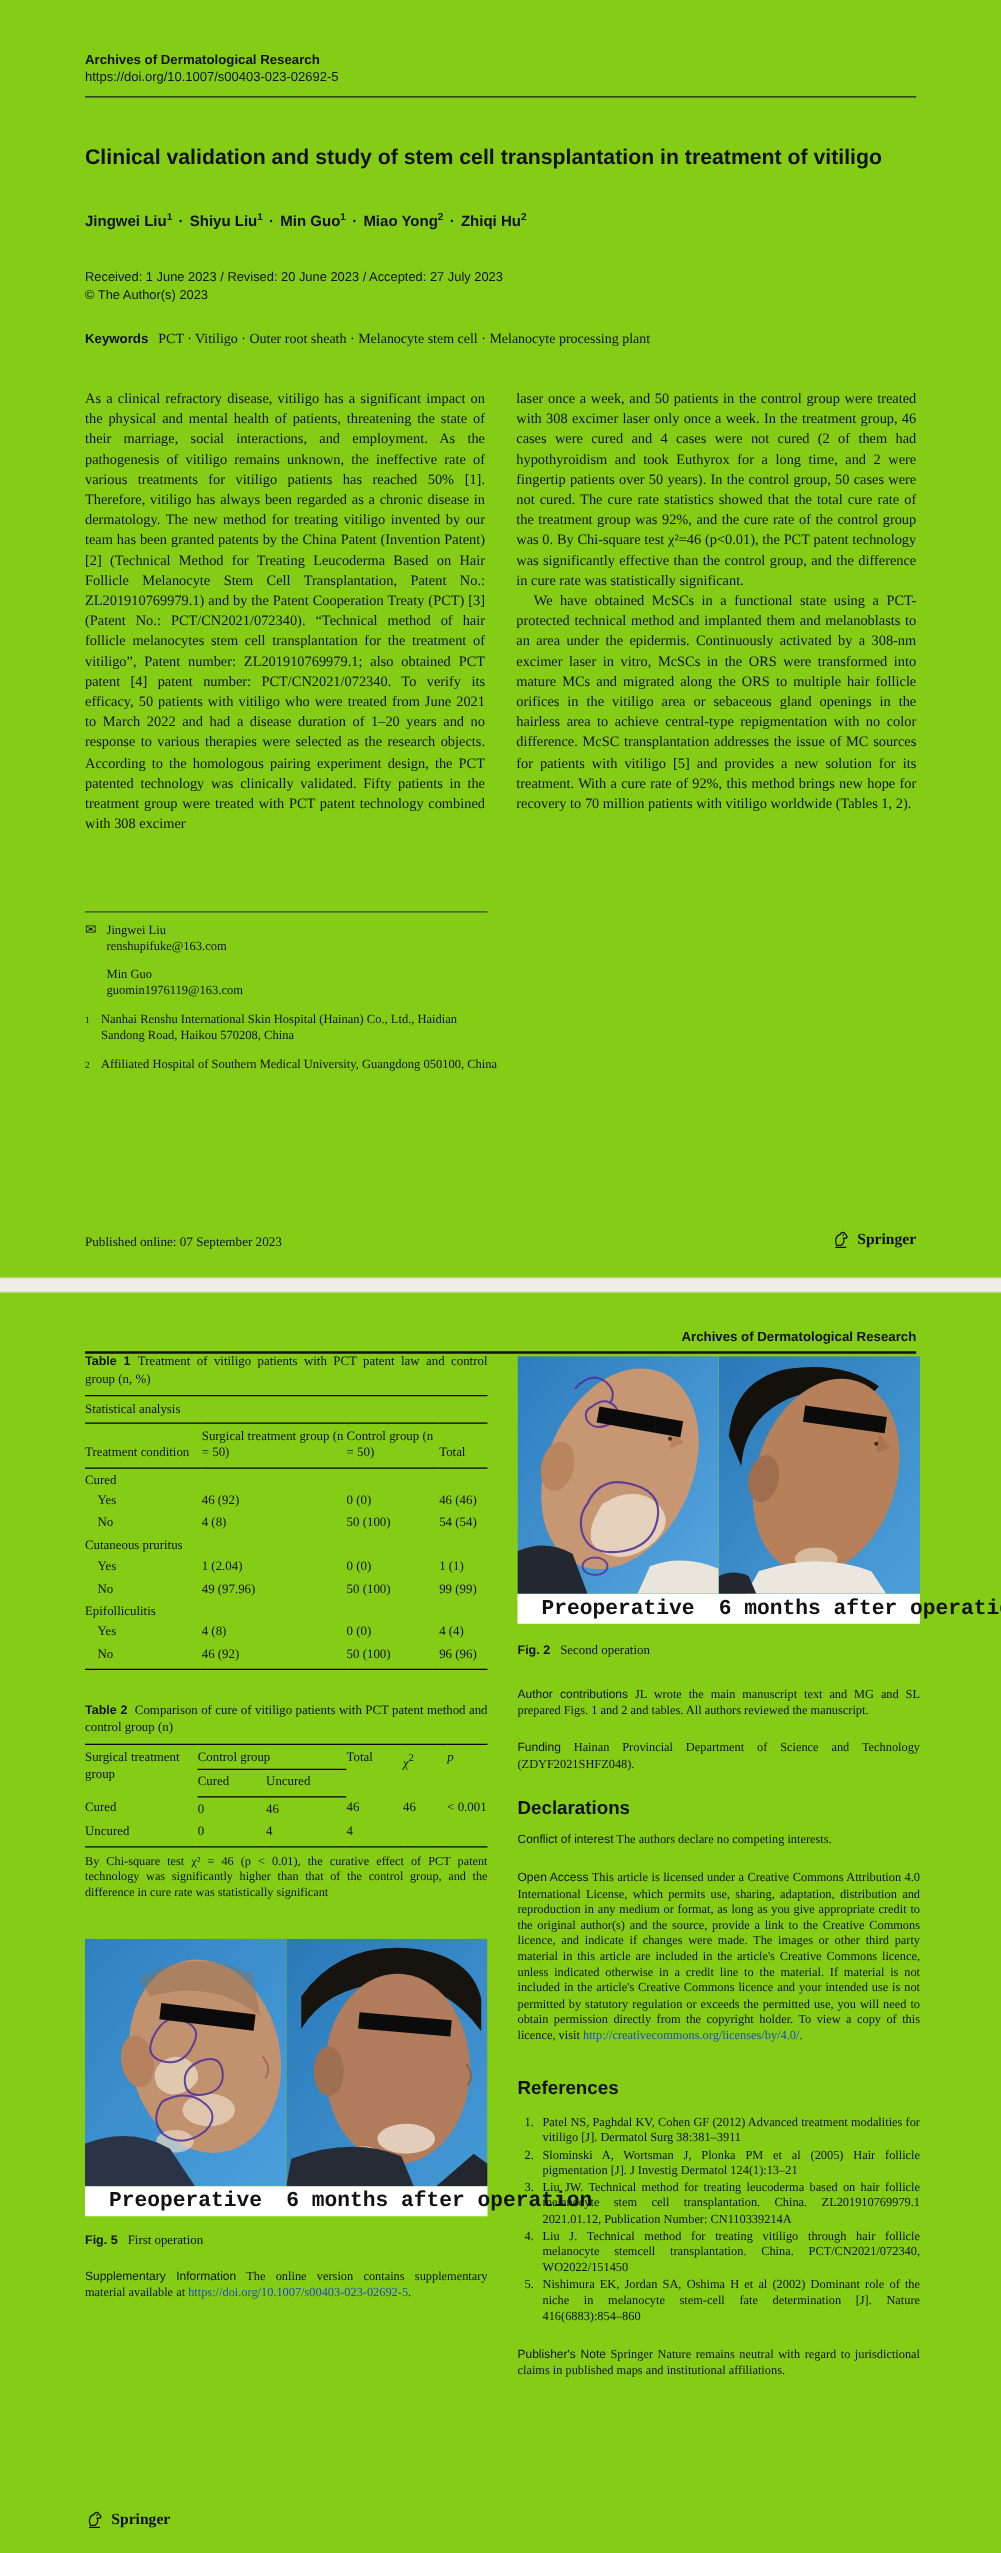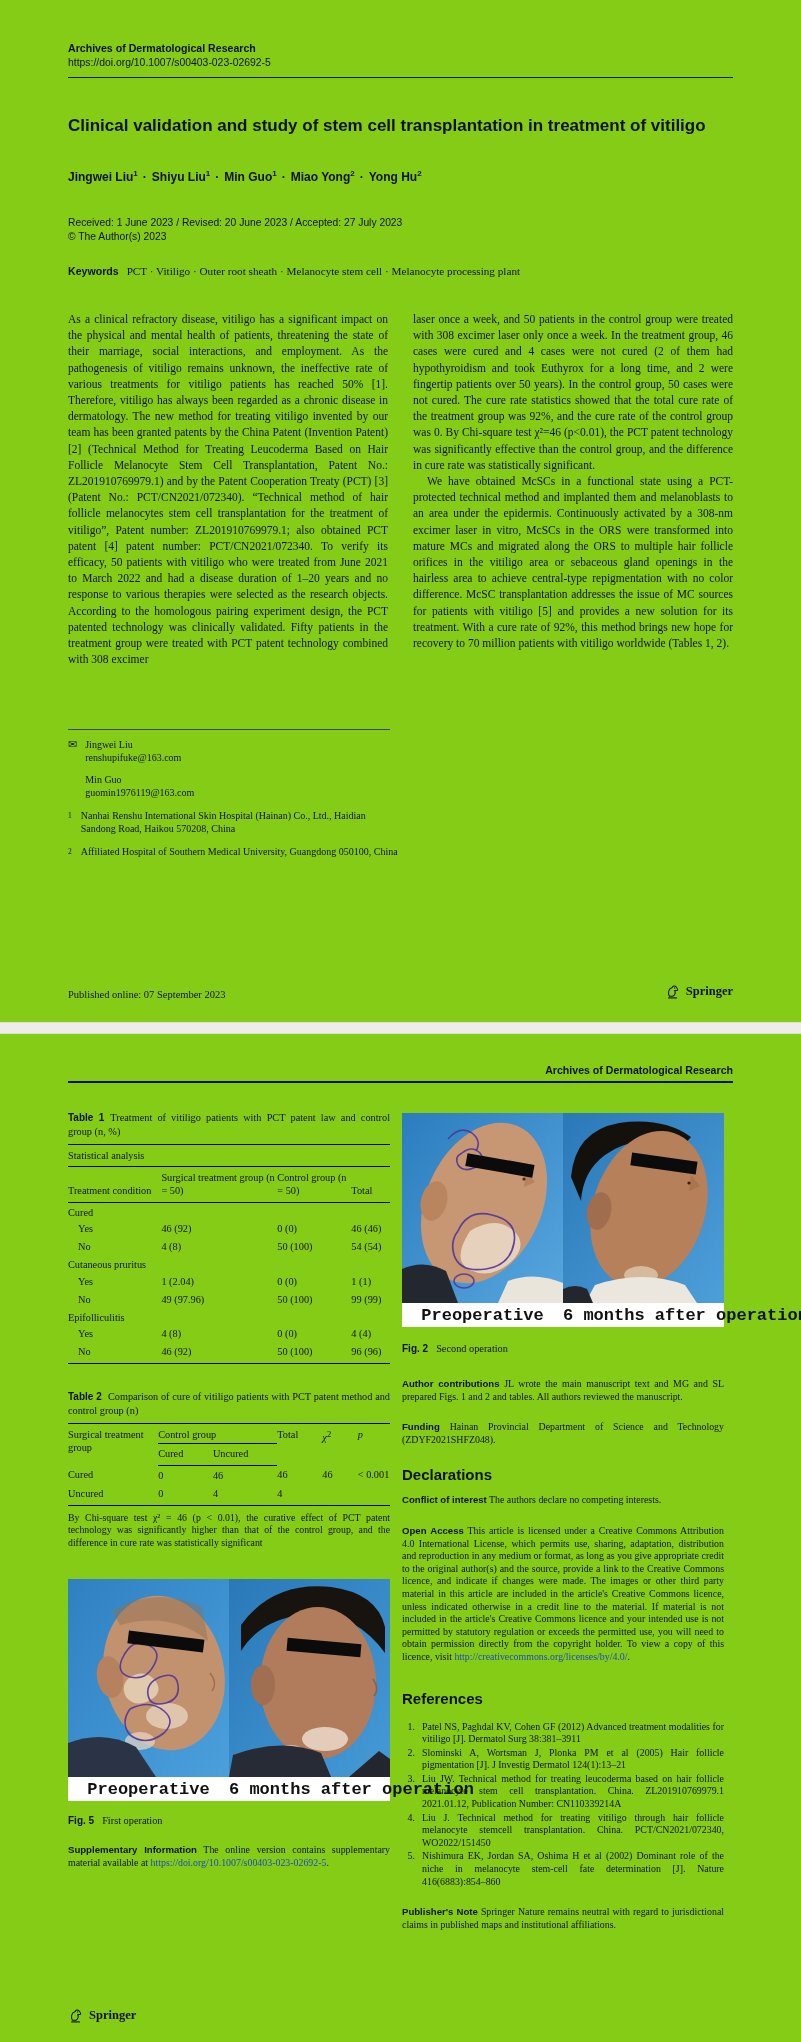--- a/index.html
+++ b/index.html
@@ -47,21 +47,21 @@
   .p1-bottom{position:absolute;left:68px;right:68px;bottom:22px;display:flex;
              justify-content:space-between;align-items:flex-end;}
   .pubonline{font-size:10.5px;margin-top:32px;}
   .springer{display:flex;align-items:center;gap:5px;font-family:"Liberation Serif",serif;
             font-weight:bold;font-size:12.5px;}
   .springer svg{display:block;}
 
   
   .runhead{font-family:"Liberation Sans",sans-serif;font-weight:bold;font-size:10.6px;text-align:right;}
   .runrule{border-bottom:2px solid #111;margin-top:5px;}
-  .p2cols{display:flex;gap:12px;margin-top:28px;}
+  .p2cols{display:flex;gap:24px;margin-top:0;}
   .p2col{width:322px;}
 
   .tbl-caption{font-size:10.3px;line-height:13.5px;text-align:justify;margin:0 0 6px 0;}
   .tbl-label{font-family:"Liberation Sans",sans-serif;font-weight:bold;font-size:10px;margin-right:6px;}
   table{width:100%;border-collapse:collapse;font-size:10.3px;line-height:13px;}
   table th{font-weight:normal;text-align:left;vertical-align:bottom;}
   .t-subhead td{border-top:1.2px solid #000;border-bottom:.8px solid #000;padding:4px 0;}
   .t-head th{border-bottom:1.2px solid #000;padding:4px 0 5px 0;}
   .t-sec td{padding:2.5px 0 1px 0;}
   .t-row td{padding:2.5px 0;}
@@ -79,21 +79,21 @@
   .photo{position:relative;}
   .photo svg{display:block;}
   .photo-labels{display:flex;background:#fff;padding:3px 0 2px 0;}
   .photo-labels span{width:50%;text-align:center;font-family:"Liberation Mono","DejaVu Sans Mono",monospace;
                      font-weight:bold;font-size:17px;white-space:nowrap;}
   .fig-caption{margin-top:14px;font-size:10.3px;}
   .fig-label{font-family:"Liberation Sans",sans-serif;font-weight:bold;font-size:10px;margin-right:8px;}
 
   .case-p{margin:26px 0 0 0;font-size:11.5px;line-height:16.2px;text-align:justify;text-indent:14px;}
   .small{font-size:9.9px;line-height:12.6px;text-align:justify;margin:11px 0 0 0;}
-  .lbl{font-family:"Liberation Sans",sans-serif;font-weight:bold;font-size:9.6px;}
+  .lbl{font-family:"Liberation Sans",sans-serif;font-weight:normal;font-size:9.6px;}
   .link{color:#2049c7;text-decoration:none;cursor:pointer;word-break:break-all;}
   .sec-heading{font-family:"Liberation Sans",sans-serif;font-weight:bold;font-size:15px;margin:20px 0 4px 0;}
   .refs{margin-top:14px;}
   .ref-row{display:flex;font-size:9.9px;line-height:12.6px;margin-bottom:1px;}
   .ref-num{width:13px;flex:0 0 13px;text-align:right;margin-right:7px;}
   .ref-text{text-align:justify;}
   .fig2-caption{margin-top:16px;}
   .mt18{margin-top:18px;}
   .p2-springer{position:absolute;left:68px;bottom:20px;}
 </style>
@@ -102,21 +102,21 @@
 
 <div class="page" id="page1">
   <div class="p1-journal">Archives of Dermatological Research</div>
   <div class="p1-doi">https://doi.org/10.1007/s00403-023-02692-5</div>
   <div class="p1-rule"></div>
 
 
   <h1 class="title">Clinical validation and study of stem cell transplantation in treatment of vitiligo</h1>
 
   <div class="authors">
-    <span><span>Jingwei Liu</span><sup>1</sup></span><span class="sep">·</span><span><span>Shiyu Liu</span><sup>1</sup></span><span class="sep">·</span><span><span>Min Guo</span><sup>1</sup></span><span class="sep">·</span><span><span>Miao Yong</span><sup>2</sup></span><span class="sep">·</span><span><span>Yong Hu</span><sup>2</sup></span>
+    <span><span>Jingwei Liu</span><sup>1</sup></span><span class="sep">·</span><span><span>Shiyu Liu</span><sup>1</sup></span><span class="sep">·</span><span><span>Min Guo</span><sup>1</sup></span><span class="sep">·</span><span><span>Miao Yong</span><sup>2</sup></span><span class="sep">·</span><span><span>Zhiqi Hu</span><sup>2</sup></span>
   </div>
 
   <div class="history">Received: 1 June 2023 / Revised: 20 June 2023 / Accepted: 27 July 2023</div>
   <div class="copyright">© The Author(s) 2023</div>
 
   <div class="keywords">
     <span class="kw-label">Keywords</span><span>PCT · Vitiligo · Outer root sheath · Melanocyte stem cell · Melanocyte processing plant</span>
   </div>
 
   <div class="cols">

